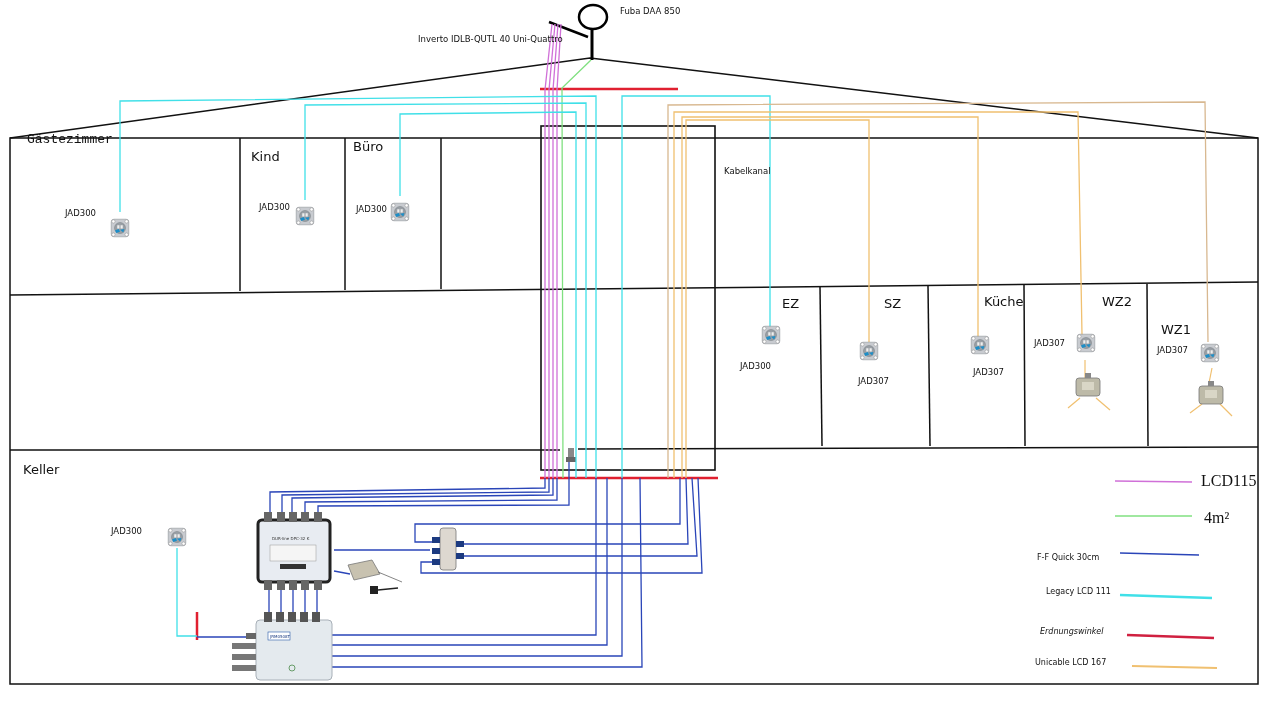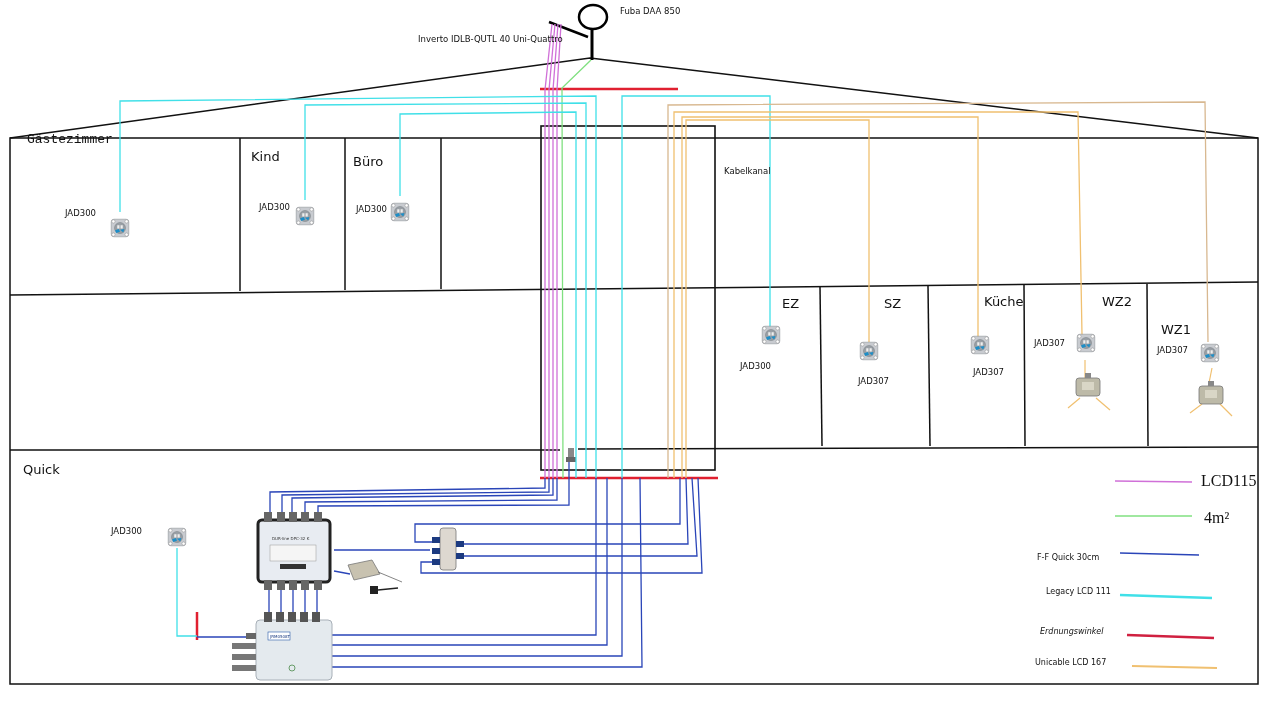--- a/index.html
+++ b/index.html
@@ -197,37 +197,37 @@
     <line x1="1132" y1="666" x2="1217" y2="668" stroke="#f0c070" stroke-width="2"></line>
   </g>
 </svg>
 
 <div class="lbl small" style="left:418px;top:16px;margin-top:18px;">Inverto IDLB-QUTL 40 Uni-Quattro</div>
 <div class="lbl small" style="left:620px;top:6px;text-align:center;">Fuba DAA 850</div>
 <div class="lbl small" style="left:724px;top:166px;">Kabelkanal</div>
 
 <div class="lbl room" style="left:27px;top:132px;font-family:Liberation Mono, monospace;">Gästezimmer</div>
 <div class="lbl room" style="left:251px;top:149px;">Kind</div>
-<div class="lbl room" style="left:353px;top:154px;">Büro</div>
+<div class="lbl room" style="left:353px;top:139px;">Büro</div>
 <div class="lbl small" style="left:65px;top:208px;">JAD300</div>
 <div class="lbl small" style="left:259px;top:202px;">JAD300</div>
 <div class="lbl small" style="left:356px;top:204px;">JAD300</div>
 
 <div class="lbl room" style="left:782px;top:296px;">EZ</div>
 <div class="lbl room" style="left:884px;top:296px;">SZ</div>
 <div class="lbl room" style="left:984px;top:294px;">Küche</div>
 <div class="lbl room" style="left:1102px;top:294px;text-align:center;">WZ2</div>
 <div class="lbl room" style="left:1161px;top:294px;margin-top:28px;">WZ1</div>
 <div class="lbl small" style="left:740px;top:361px;">JAD300</div>
 <div class="lbl small" style="left:858px;top:376px;">JAD307</div>
 <div class="lbl small" style="left:973px;top:367px;">JAD307</div>
 <div class="lbl small" style="left:1034px;top:338px;">JAD307</div>
 <div class="lbl small" style="left:1157px;top:345px;">JAD307</div>
 
-<div class="lbl room" style="left:23px;top:462px;">Quick</div>
+<div class="lbl room" style="left:23px;top:462px;">Keller</div>
 <div class="lbl small" style="left:111px;top:526px;">JAD300</div>
 
 <div class="lbl legend-lg" style="left:1201px;top:472px;">LCD115</div>
 <div class="lbl legend-lg" style="left:1204px;top:509px;">4m²</div>
 <div class="lbl legend-sm" style="left:1037px;top:546px;margin-top:7px;">F-F Quick 30cm</div>
 <div class="lbl legend-sm" style="left:1046px;top:587px;">Legacy LCD 111</div>
 <div class="lbl legend-sm" style="left:1040px;top:627px;font-style:italic;">Erdnungswinkel</div>
 <div class="lbl legend-sm" style="left:1035px;top:658px;">Unicable LCD 167</div>
 
 </body></html>

